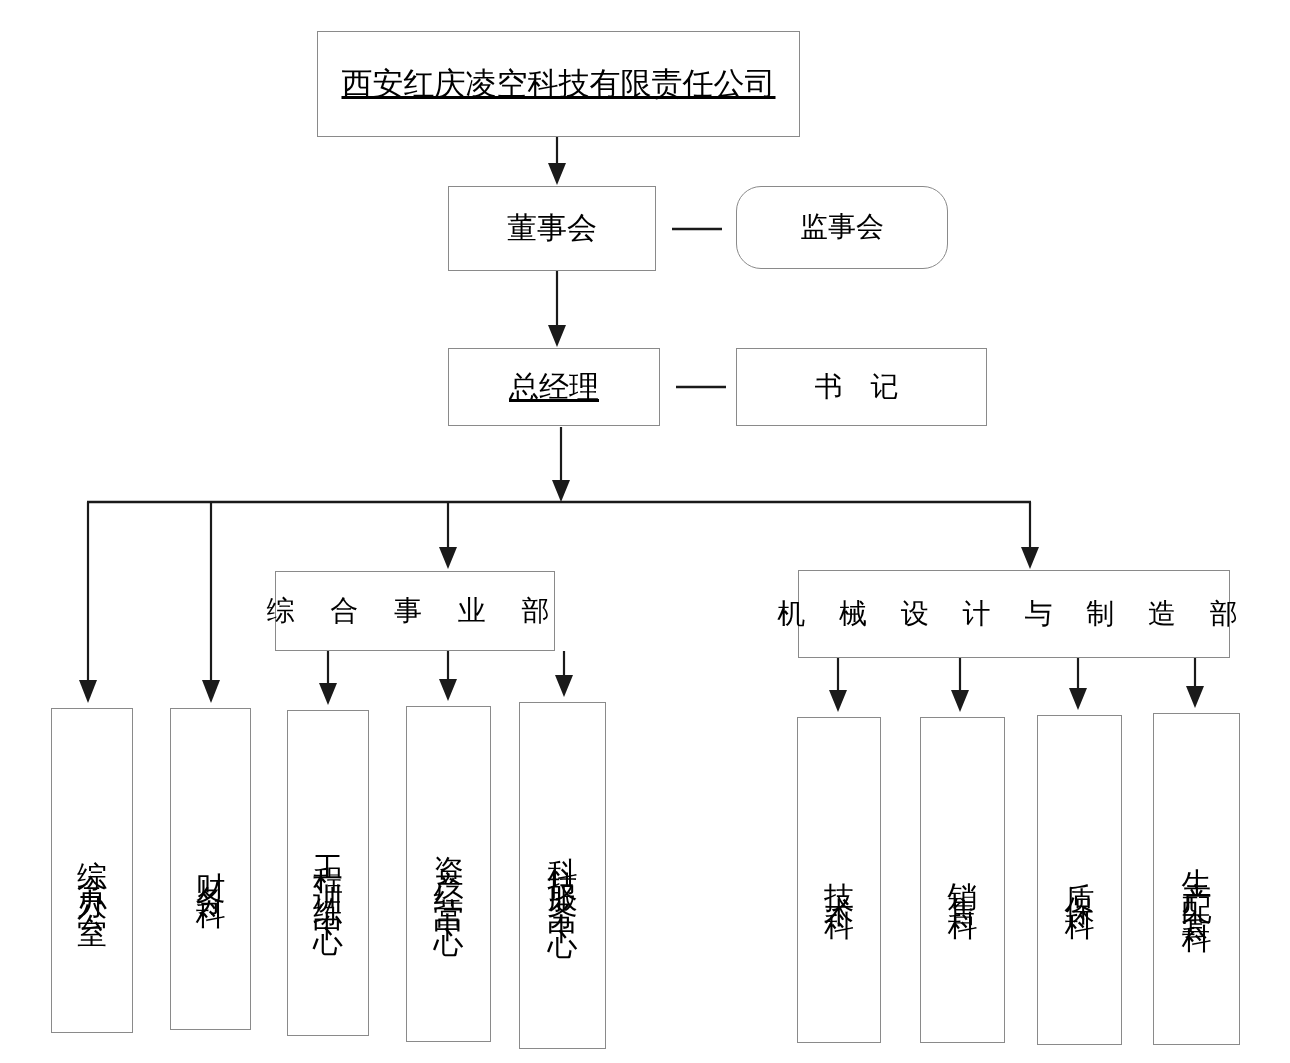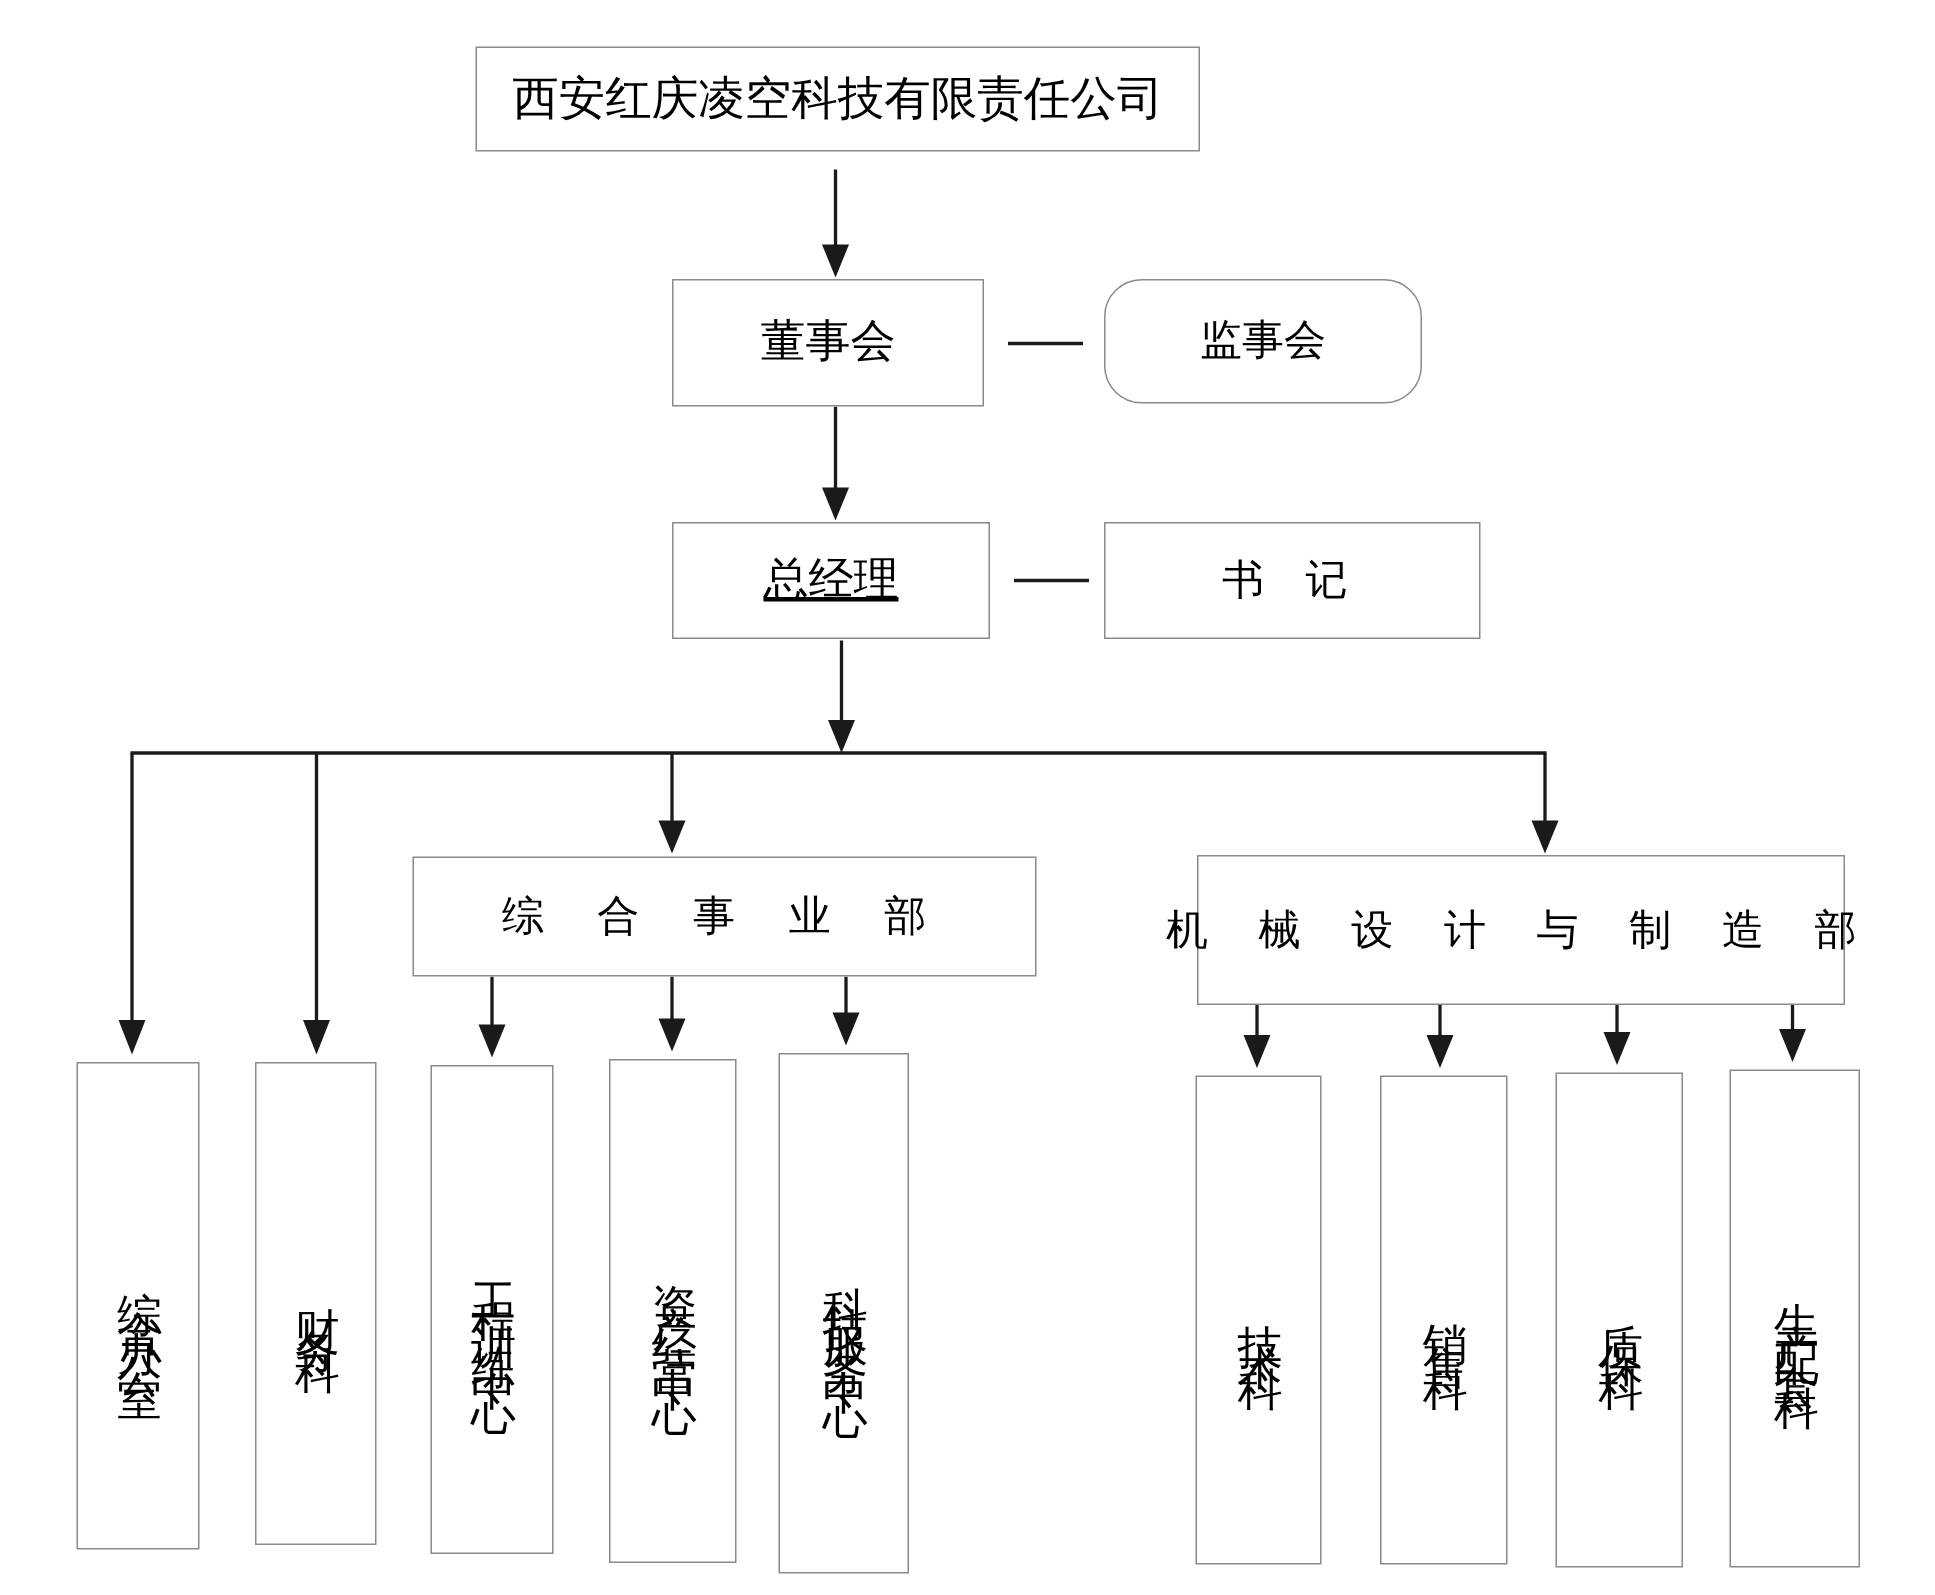--- a/index.html
+++ b/index.html
@@ -29,27 +29,27 @@
     justify-content: center;
     text-align: center;
     line-height: 1.15;
     color: #000000;
   }
   .node-label {
     display: block;
     white-space: nowrap;
   }
   
-  .n-company  { left: 317px; top: 31px;  width: 483px; height: 70px;  font-size: 31px; }
+  .n-company  { left: 317px; top: 31px;  width: 483px; height: 106px;  font-size: 31px; text-decoration: underline; }
   .n-board    { left: 448px; top: 186px; width: 208px; height: 85px;  font-size: 30px; align-items: center; }
   .n-super    { left: 736px; top: 186px; width: 212px; height: 83px;  font-size: 28px; border-radius: 25px; }
   .n-gm       { left: 448px; top: 348px; width: 212px; height: 78px;  font-size: 30px; text-decoration: underline; }
   .n-secretary{ left: 736px; top: 348px; width: 251px; height: 78px;  font-size: 28px; letter-spacing: 10px; }
-  .n-dept-a   { left: 275px; top: 571px; width: 416px; height: 80px;  font-size: 28px; letter-spacing: 14px; }
-  .n-dept-b   { left: 798px; top: 570px; width: 432px; height: 100px;  font-size: 28px; letter-spacing: 13px; }
+  .n-dept-a   { left: 275px; top: 571px; width: 280px; height: 80px;  font-size: 28px; letter-spacing: 14px; }
+  .n-dept-b   { left: 798px; top: 570px; width: 432px; height: 88px;  font-size: 28px; letter-spacing: 13px; }
 
   
   .leaf {
     position: absolute;
     box-sizing: border-box;
     border: 1.6px solid #8a8a8a;
     background: #ffffff;
     display: flex;
     align-items: center;
     justify-content: center;

